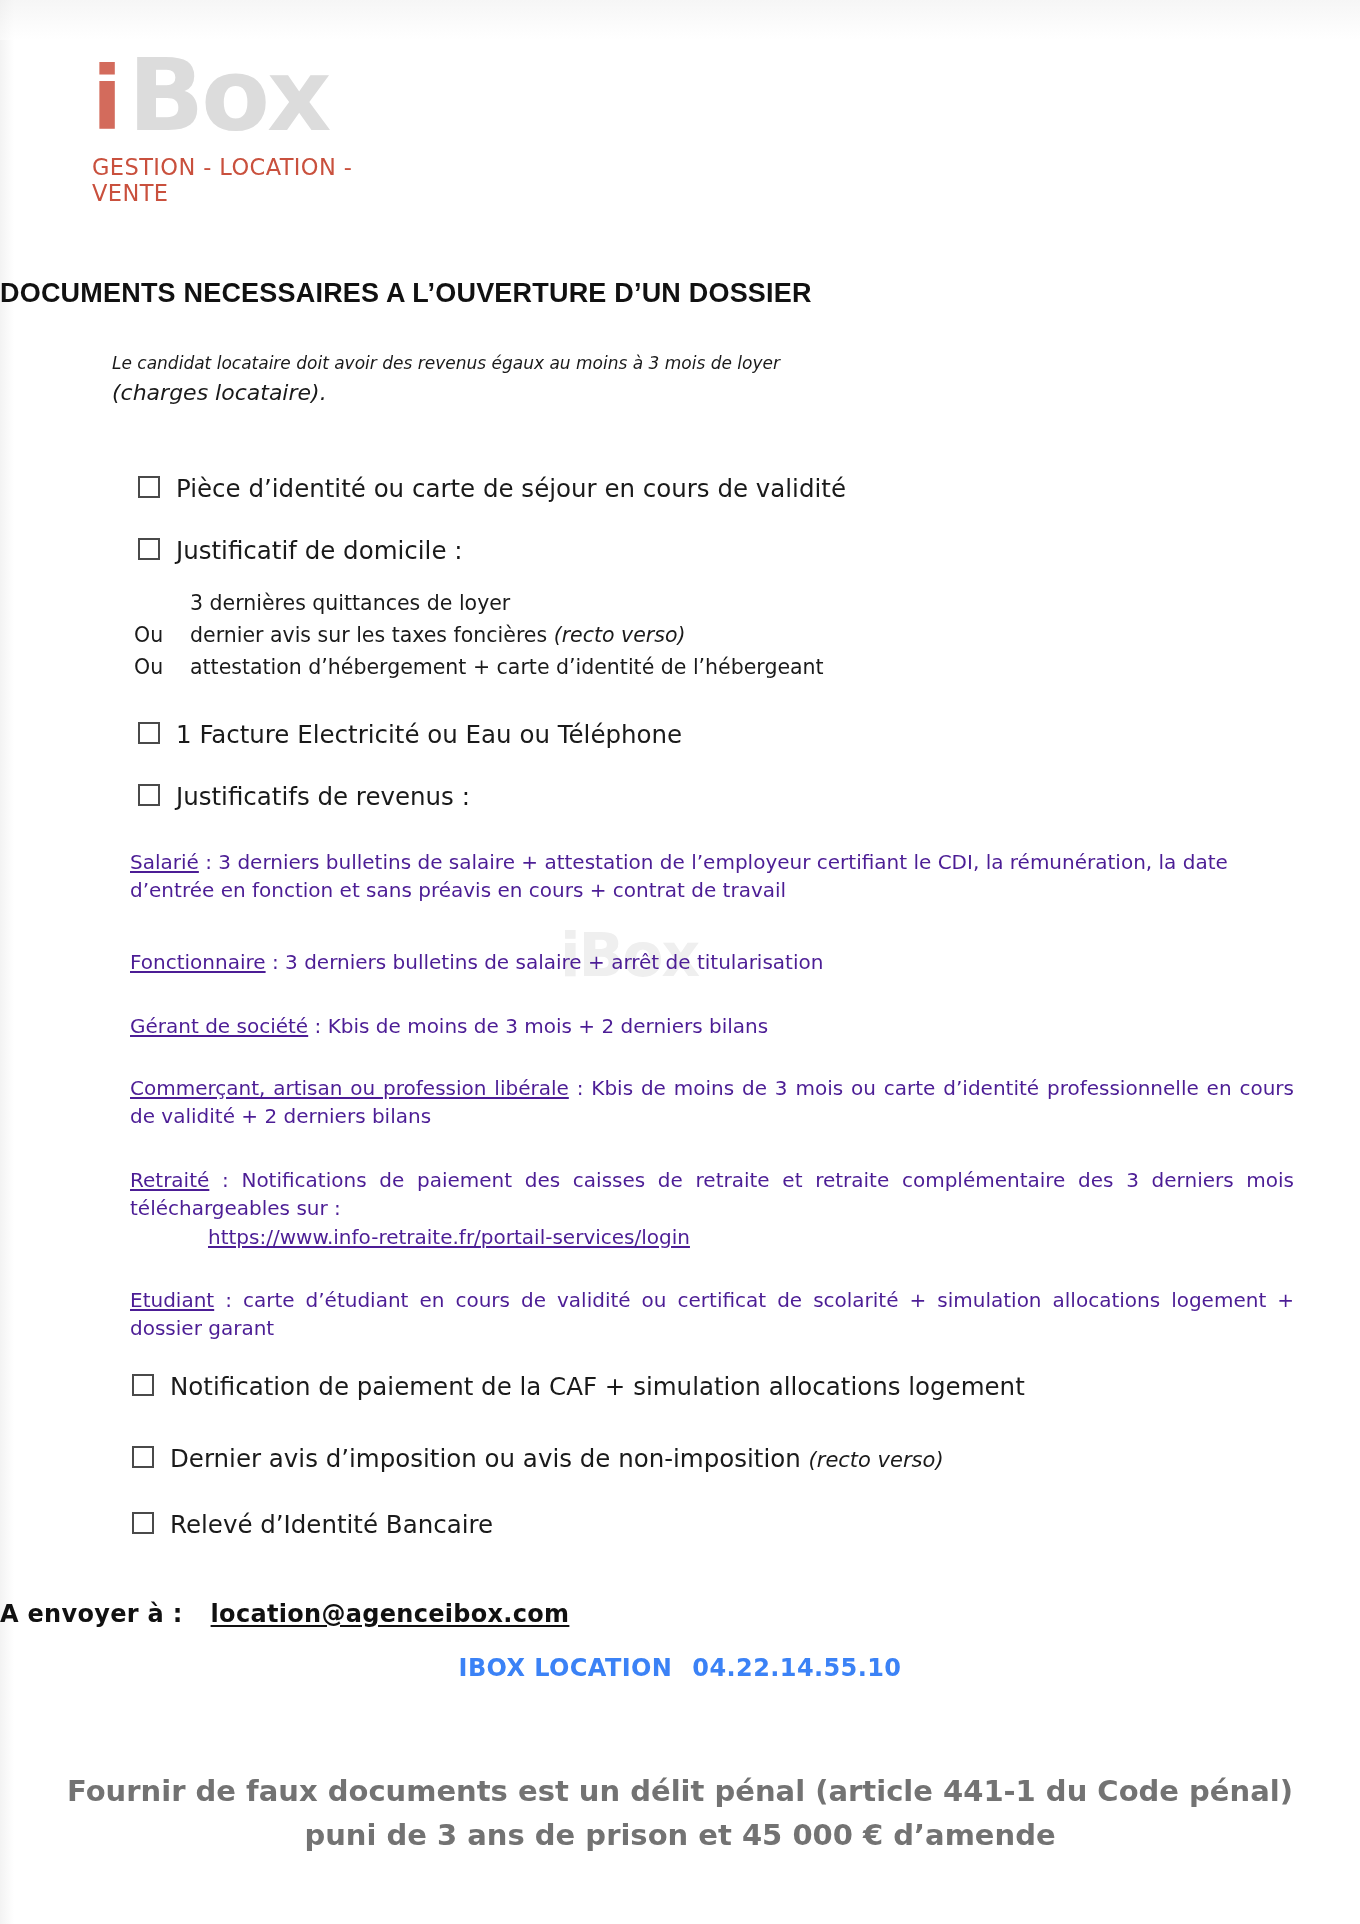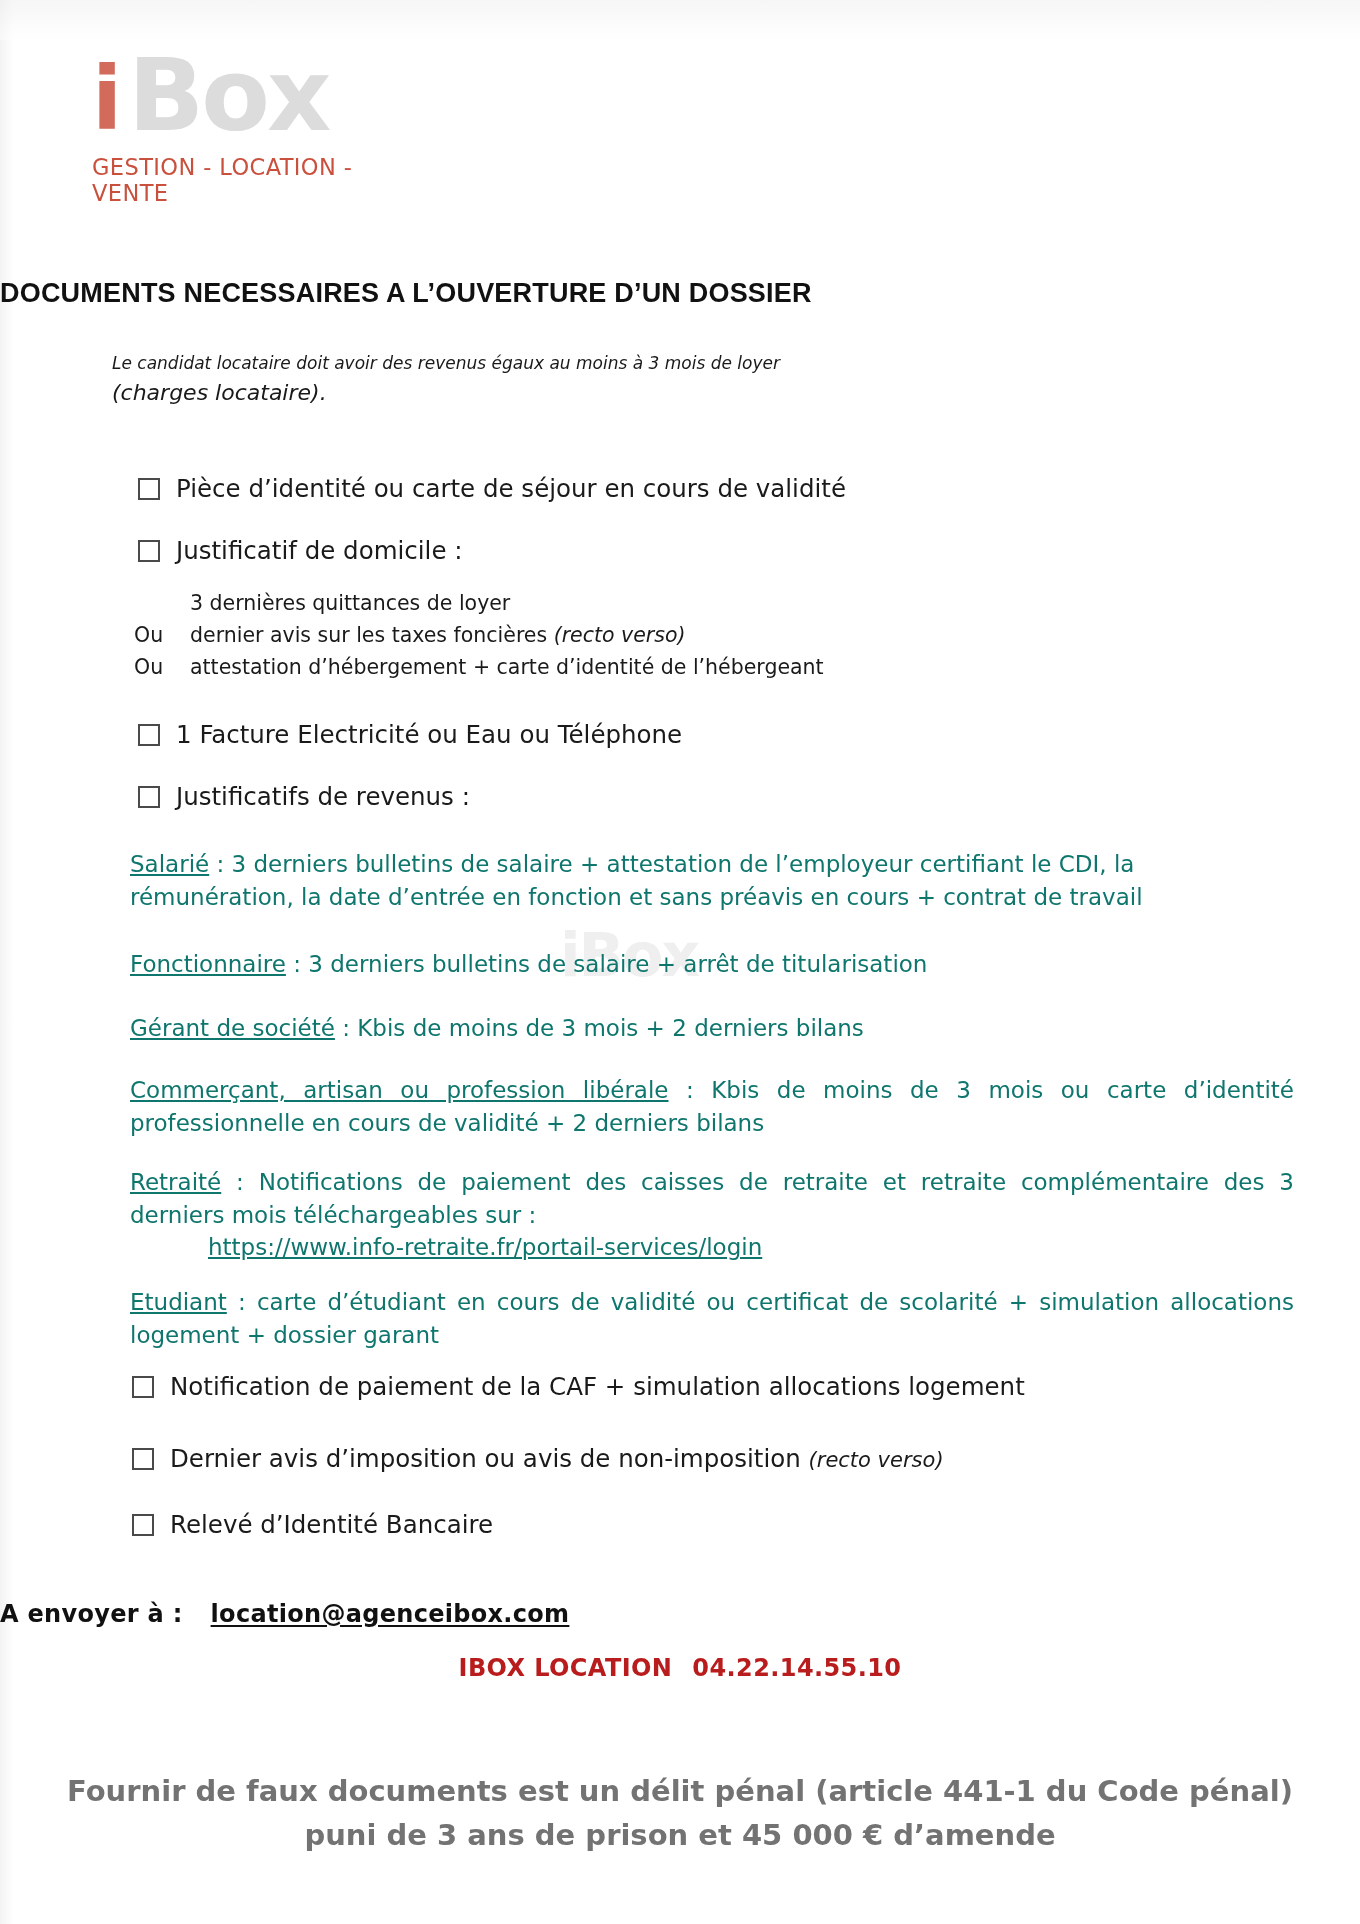--- a/index.html
+++ b/index.html
@@ -118,21 +118,20 @@
     border: 2px solid #4a4a4a;
     box-sizing: border-box;
     vertical-align: middle;
     margin-right: 16px;
     background: #fff;
   }
   .check-row {
     position: absolute;
     left: 138px;
     display: flex;
-    align-items: center;
     font-size: 24.5px;
     color: #1a1a1a;
     white-space: nowrap;
   }
   .check-row .lbl { line-height: 1.1; }
   .check-row .lbl i { font-style: italic; font-size: 21px; }
 
   
   .ou-block {
     position: absolute;
@@ -148,23 +147,23 @@
     flex: 0 0 56px;
   }
   .ou-block .ou.blank { visibility: hidden; }
   .ou-block i { font-style: italic; }
 
   
   .para {
     position: absolute;
     left: 130px;
     width: 1164px;
-    font-size: 23px;
+    font-size: 20px;
     line-height: 1.42;
-    color: #0f766e;
+    color: #4c1d95;
   }
   .para u { text-decoration: underline; text-underline-offset: 2px; }
   .para.justify { text-align: justify; }
   .para .url {
     display: block;
     margin-left: 78px;
     text-decoration: underline;
     text-underline-offset: 2px;
   }
 
@@ -185,21 +184,21 @@
     text-underline-offset: 3px;
   }
   .agency-line {
     position: absolute;
     left: 0; right: 0;
     top: 1654px;
     text-align: center;
     font-size: 24px;
     font-weight: bold;
     letter-spacing: .4px;
-    color: #b91c1c;
+    color: #3b82f6;
   }
   .agency-line .tel { margin-left: 20px; }
 
   
   .warning {
     position: absolute;
     left: 0; right: 0;
     top: 1770px;
     text-align: center;
     color: #737373;

